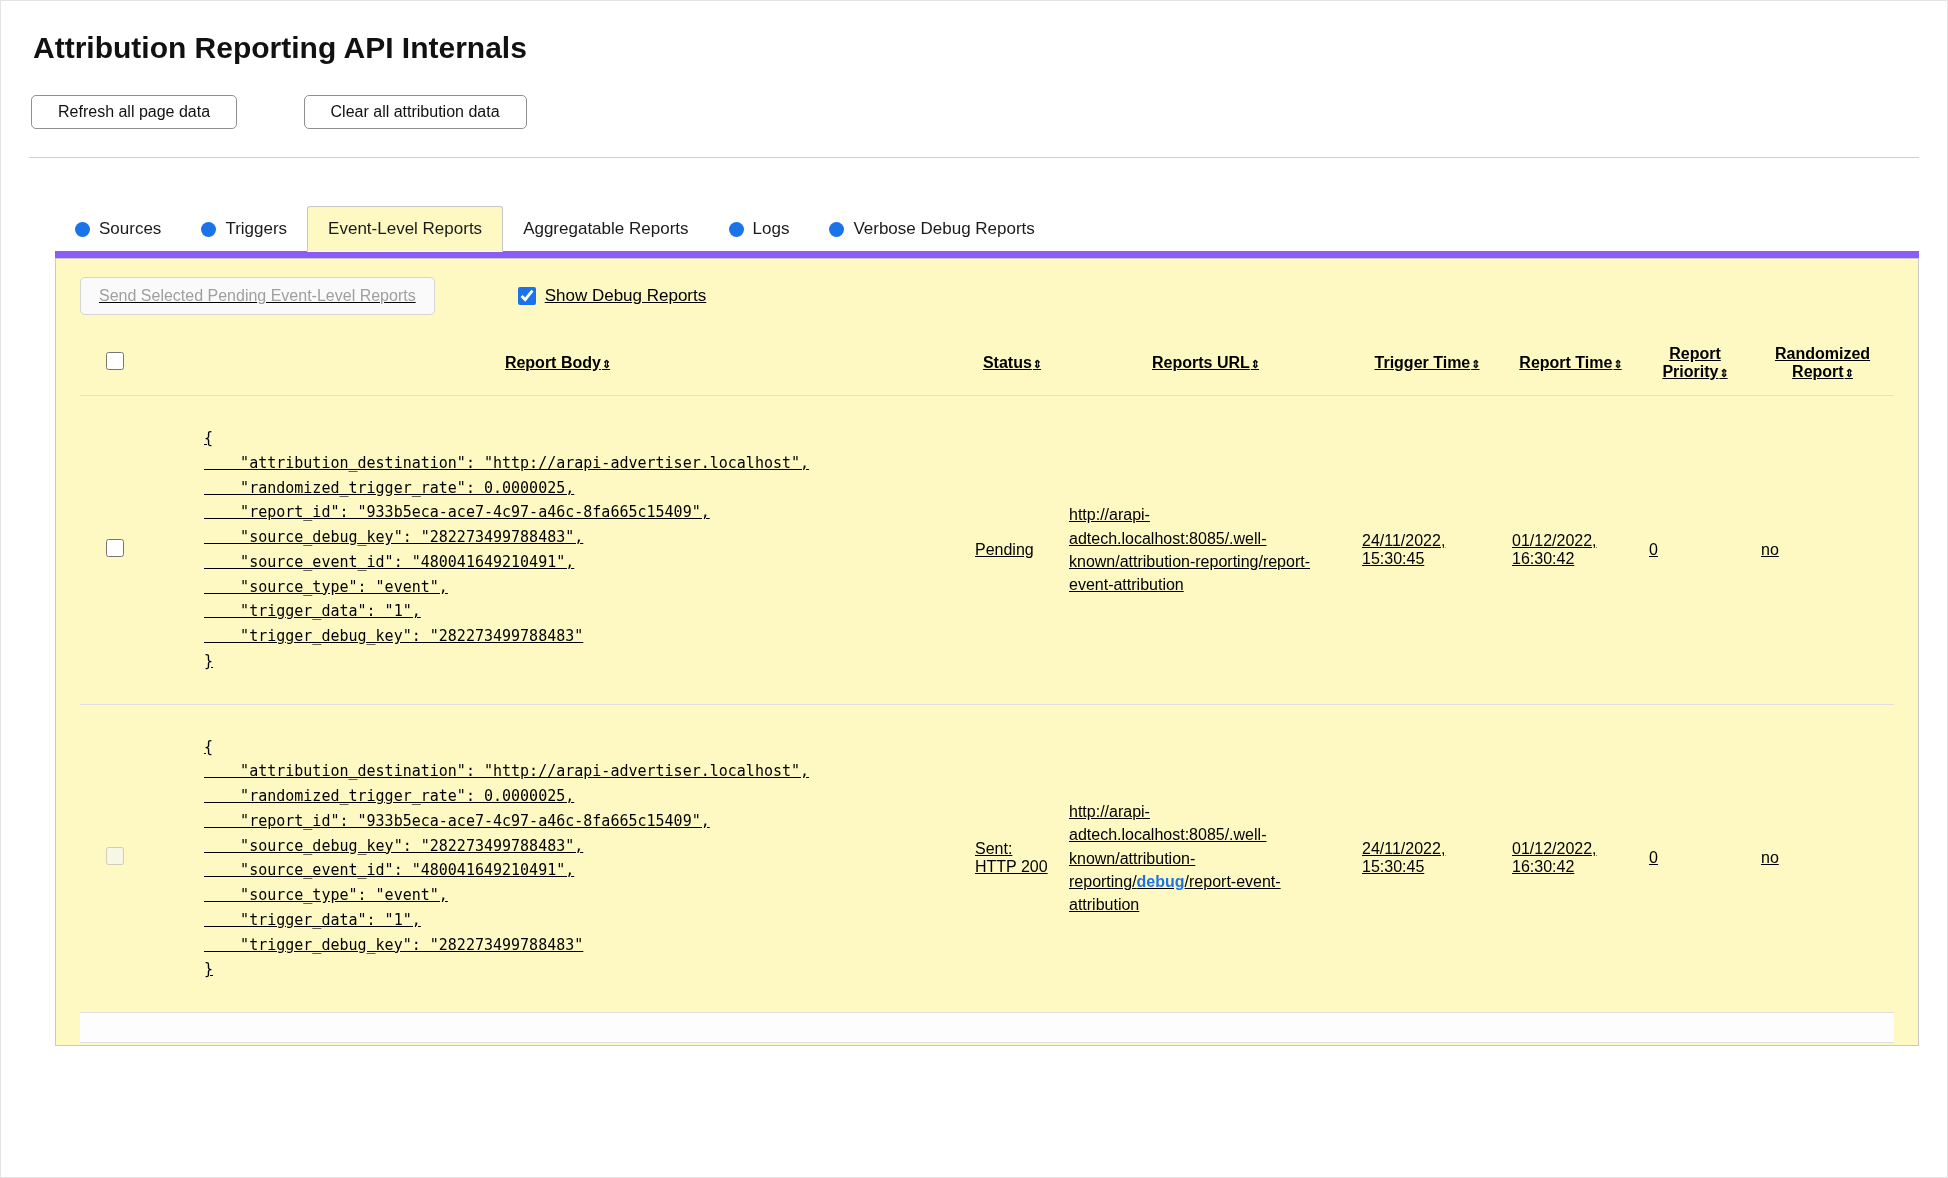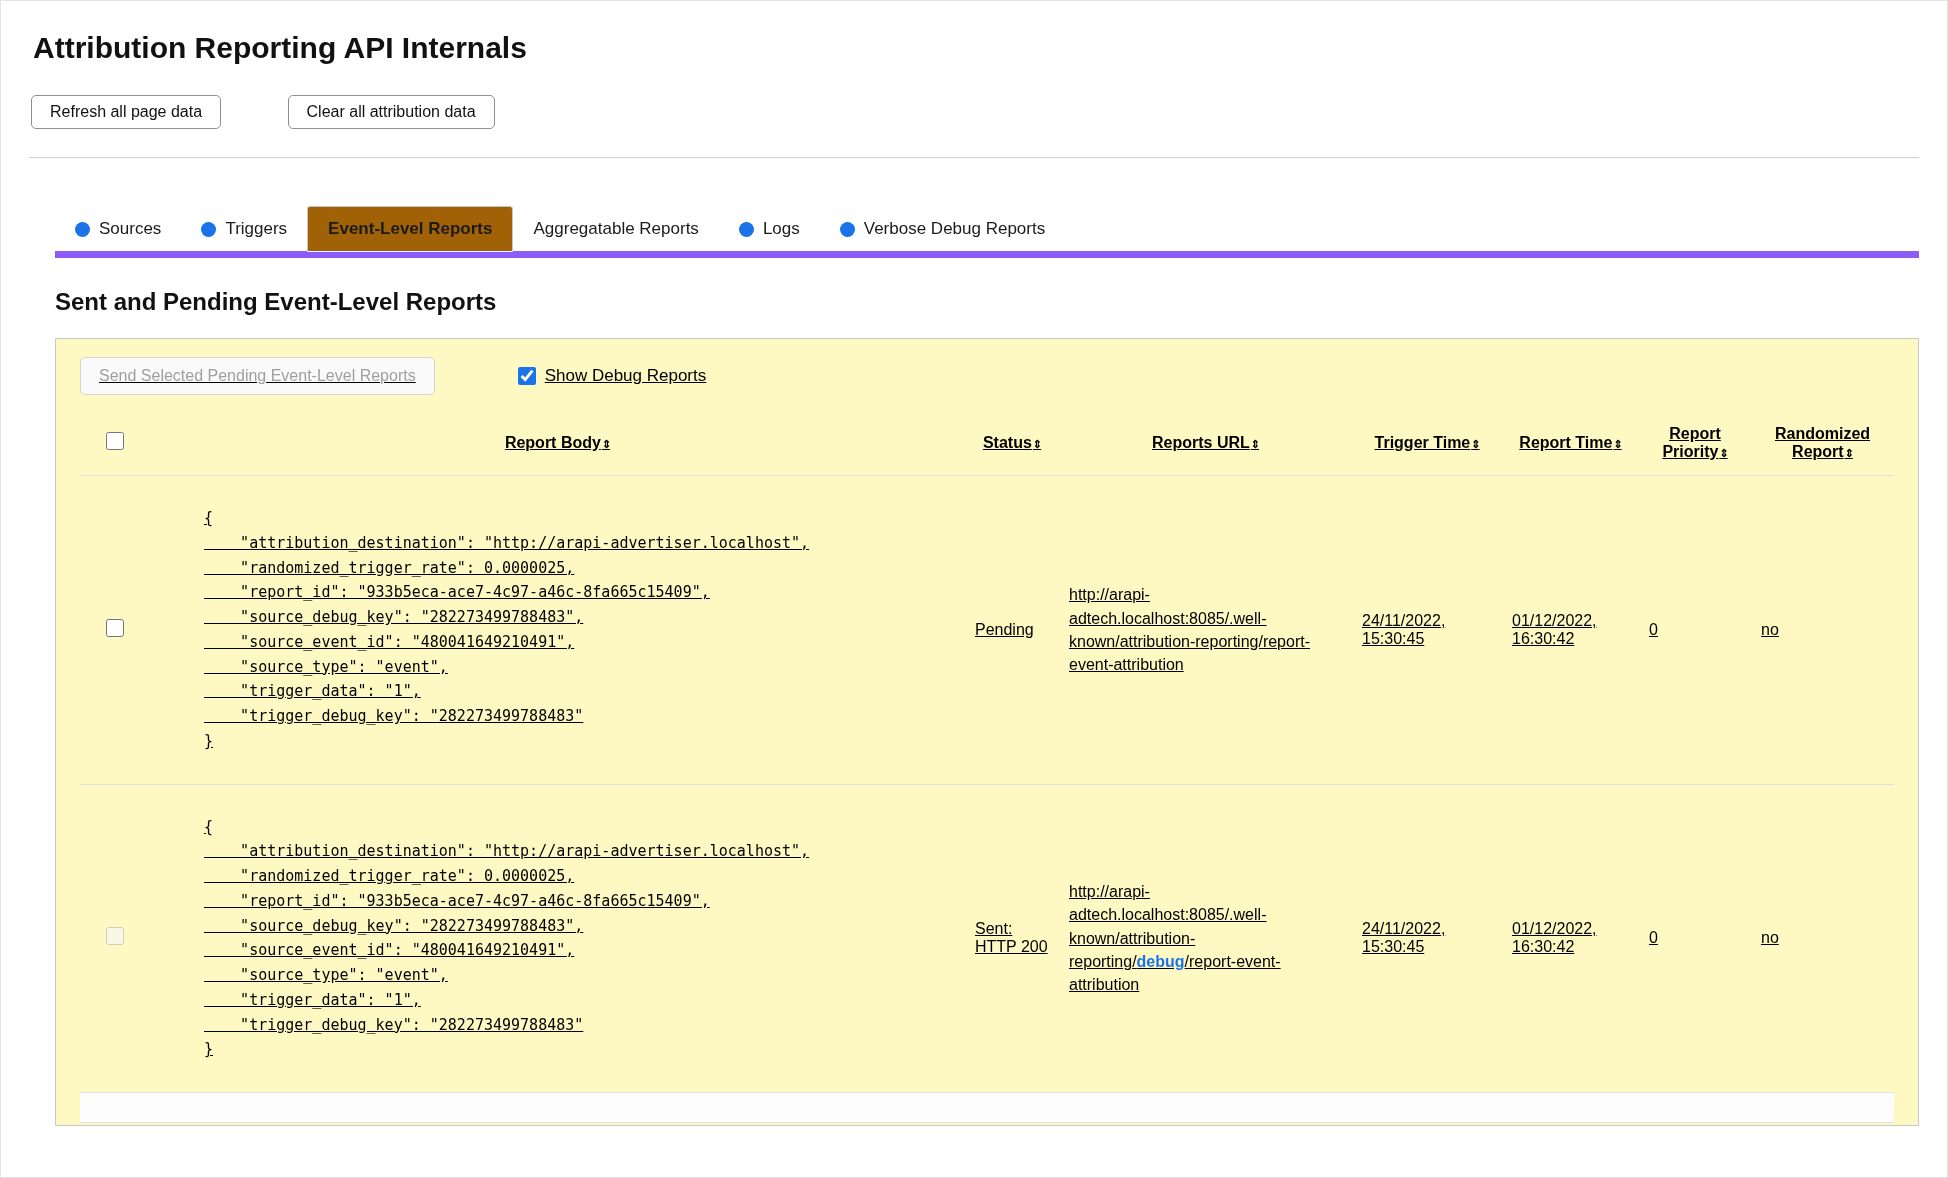--- a/index.html
+++ b/index.html
@@ -24,21 +24,21 @@
   }
   .status-line {
     font-size: 17px;
     margin: 0 0 20px 2px;
   }
   .status-line b { font-weight: bold; }
   .top-buttons { margin-left: 2px; }
   .btn {
     font-family: "Liberation Sans", sans-serif;
     font-size: 16px;
-    padding: 7px 18px;
+    padding: 7px 26px;
     background: #fff;
     border: 1px solid #8f8f8f;
     border-radius: 5px;
     color: #111;
     cursor: pointer;
   }
   .btn + .btn { margin-left: 62px; }
   hr.top-rule {
     border: none;
     border-top: 1px solid #cfcfcf;
@@ -54,26 +54,26 @@
     display: flex;
     align-items: center;
     gap: 9px;
     font-size: 17px;
     padding: 12px 20px;
     cursor: pointer;
     white-space: nowrap;
     color: #1b1b1b;
   }
   .tab.active {
-    font-weight: bold;
+    font-weight: normal;
     border: 1px solid #c6c6c6;
     border-bottom: 1px solid #fff;
     margin-bottom: -1px;
     border-radius: 3px 3px 0 0;
-    background: #a16207;
+    background: #fef9c3;
     justify-content: flex-end;
   }
   .dot {
     width: 15px;
     height: 15px;
     border-radius: 50%;
     background: #1a73e8;
     flex: 0 0 auto;
   }
   h2.section-heading {
@@ -204,21 +204,20 @@
       <div class="tab">
         <span class="dot"></span>
         <span>Logs</span>
       </div>
       <div class="tab">
         <span class="dot"></span>
         <span>Verbose Debug Reports</span>
       </div>
     </div>
 
-    <h2 class="section-heading">Sent and Pending Event-Level Reports</h2>
 
     <div class="panel">
 
       <div class="controls">
         <button class="btn-disabled" disabled="">Send Selected Pending Event-Level Reports</button>
         <label class="checkbox-wrap">
           <input type="checkbox" checked="" style="">
           <span>Show Debug Reports</span>
         </label>
       </div>

